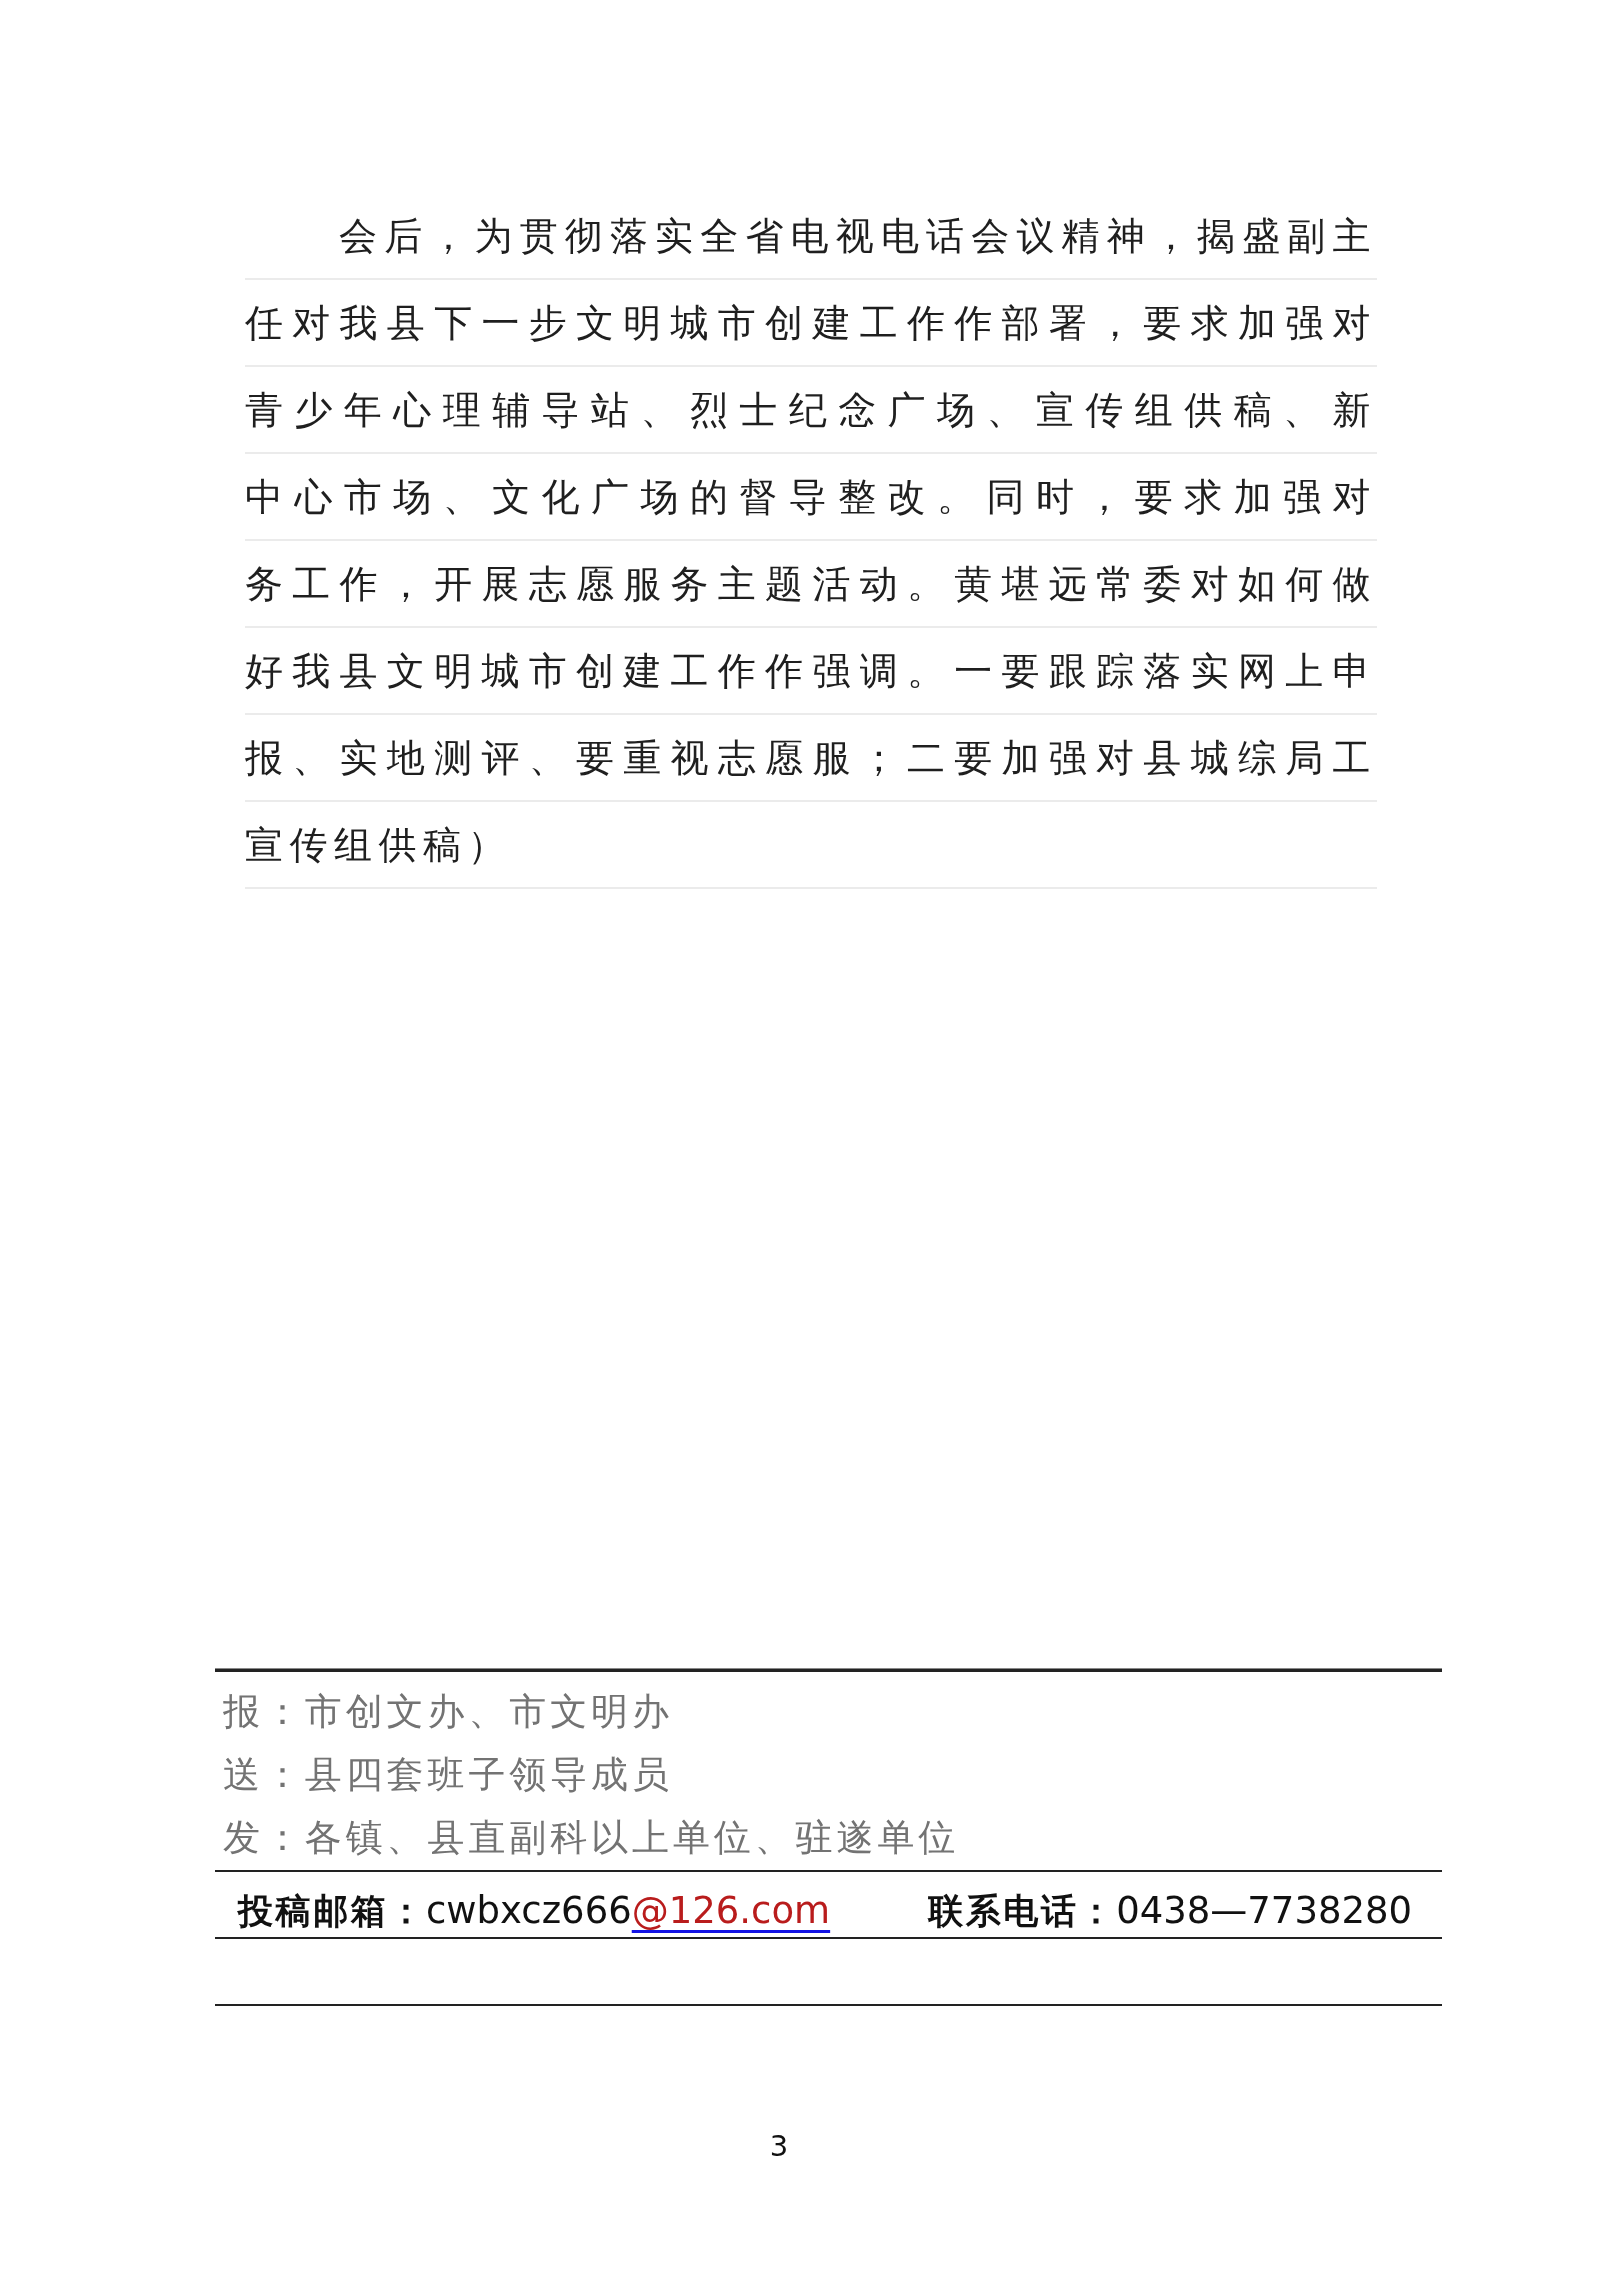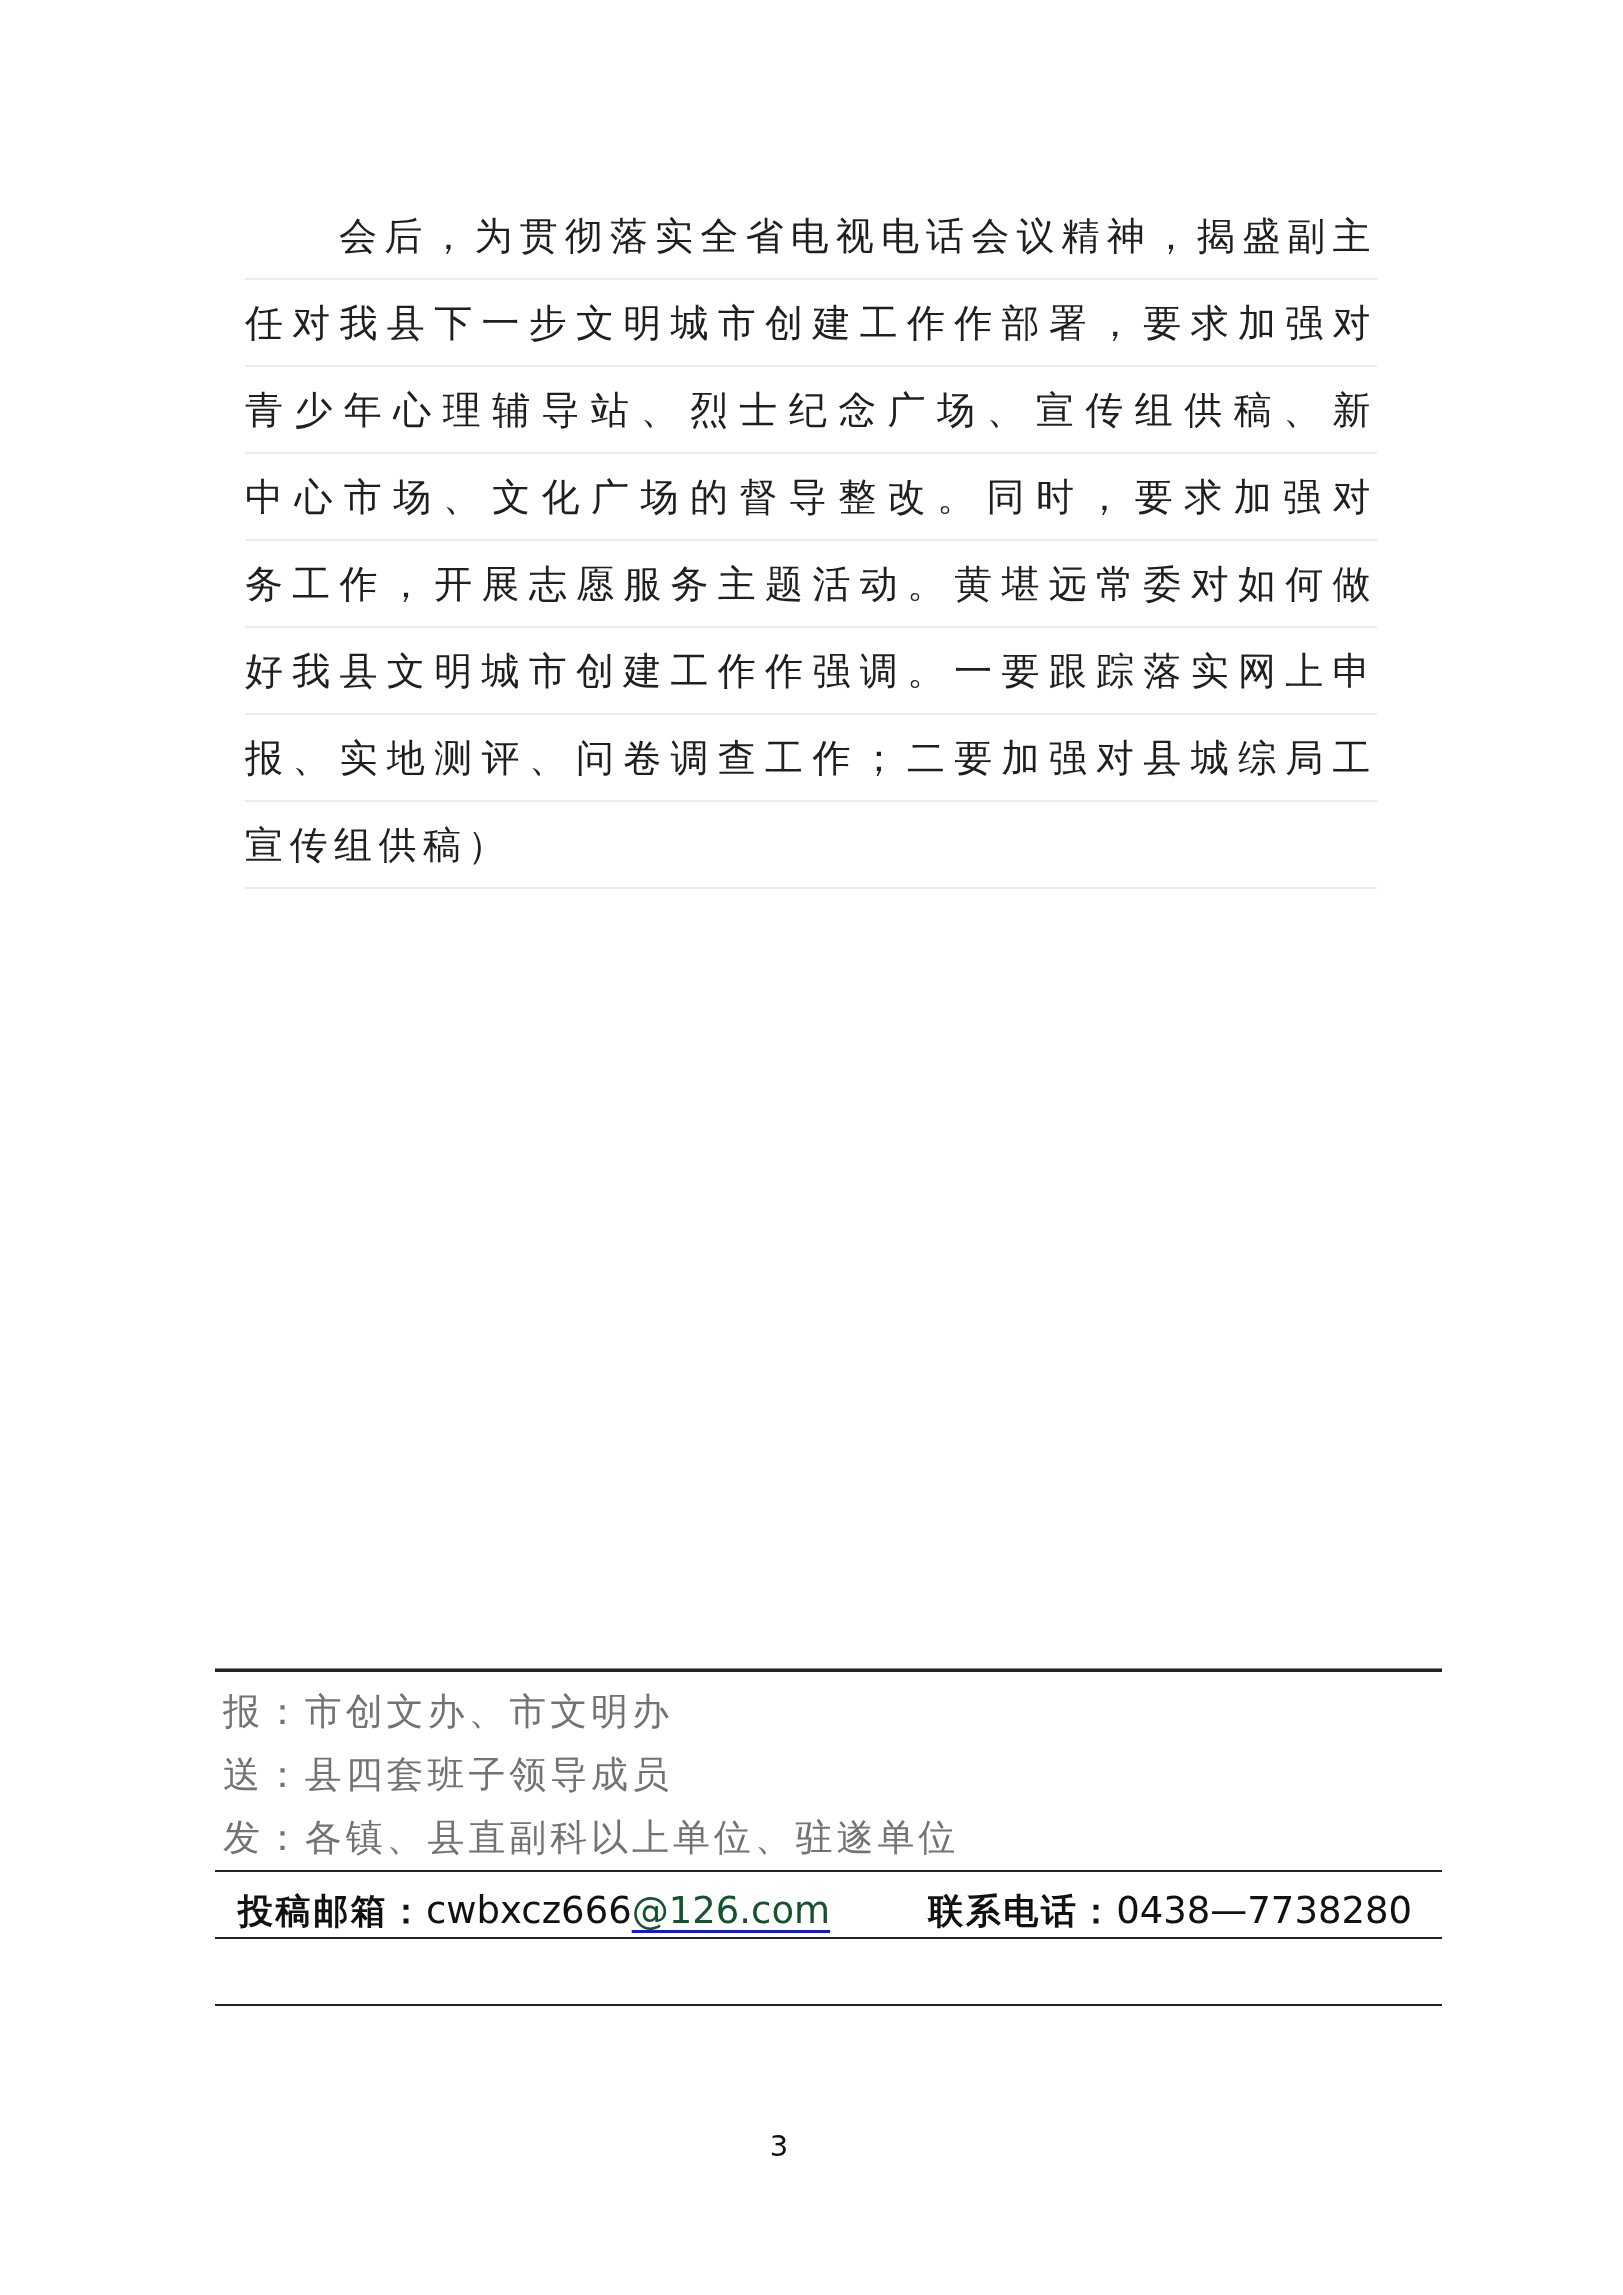--- a/index.html
+++ b/index.html
@@ -107,33 +107,33 @@
 
 <div class="page">
 
   <div class="body-text">
     <div class="body-line first">会后，为贯彻落实全省电视电话会议精神，揭盛副主</div>
     <div class="body-line">任对我县下一步文明城市创建工作作部署，要求加强对</div>
     <div class="body-line">青少年心理辅导站、烈士纪念广场、宣传组供稿、新</div>
     <div class="body-line">中心市场、文化广场的督导整改。同时，要求加强对</div>
     <div class="body-line">务工作，开展志愿服务主题活动。黄堪远常委对如何做</div>
     <div class="body-line">好我县文明城市创建工作作强调。一要跟踪落实网上申</div>
-    <div class="body-line">报、实地测评、问卷调查工作；二要加强对县城综局工</div>
+    <div class="body-line">报、实地测评、要重视志愿服；二要加强对县城综局工</div>
     <div class="body-line last">宣传组供稿）</div>
   </div>
 
   <div class="divider thick" style="top:1668px;"></div>
   <div class="divider thin" style="top:1870px;"></div>
   <div class="divider thin" style="top:1937px;"></div>
   <div class="divider thin" style="top:2004px;"></div>
 
   <div class="footer-row" style="top:1691px;">报：市创文办、市文明办</div>
   <div class="footer-row" style="top:1754px;">送：县四套班子领导成员</div>
   <div class="footer-row" style="top:1817px;">发：各镇、县直副科以上单位、驻遂单位</div>
 
   <div class="contact-row">
-    <span class="cjk">投稿邮箱：</span><span class="latin">cwbxcz666</span><a class="latin email-link" href="#" style="color: #14532d; text-decoration-color: rgb(20, 20, 230);">@126.com</a><span class="phone-group"><span class="cjk">联系电话：</span><span class="latin">0438—7738280</span></span>
+    <span class="cjk">投稿邮箱：</span><span class="latin">cwbxcz666</span><a class="latin email-link" href="#" style="color: #b91c1c; text-decoration-color: rgb(20, 20, 230);">@126.com</a><span class="phone-group"><span class="cjk">联系电话：</span><span class="latin">0438—7738280</span></span>
   </div>
 
   <div class="page-number">3</div>
 
 </div>
 
 
 </body></html>

